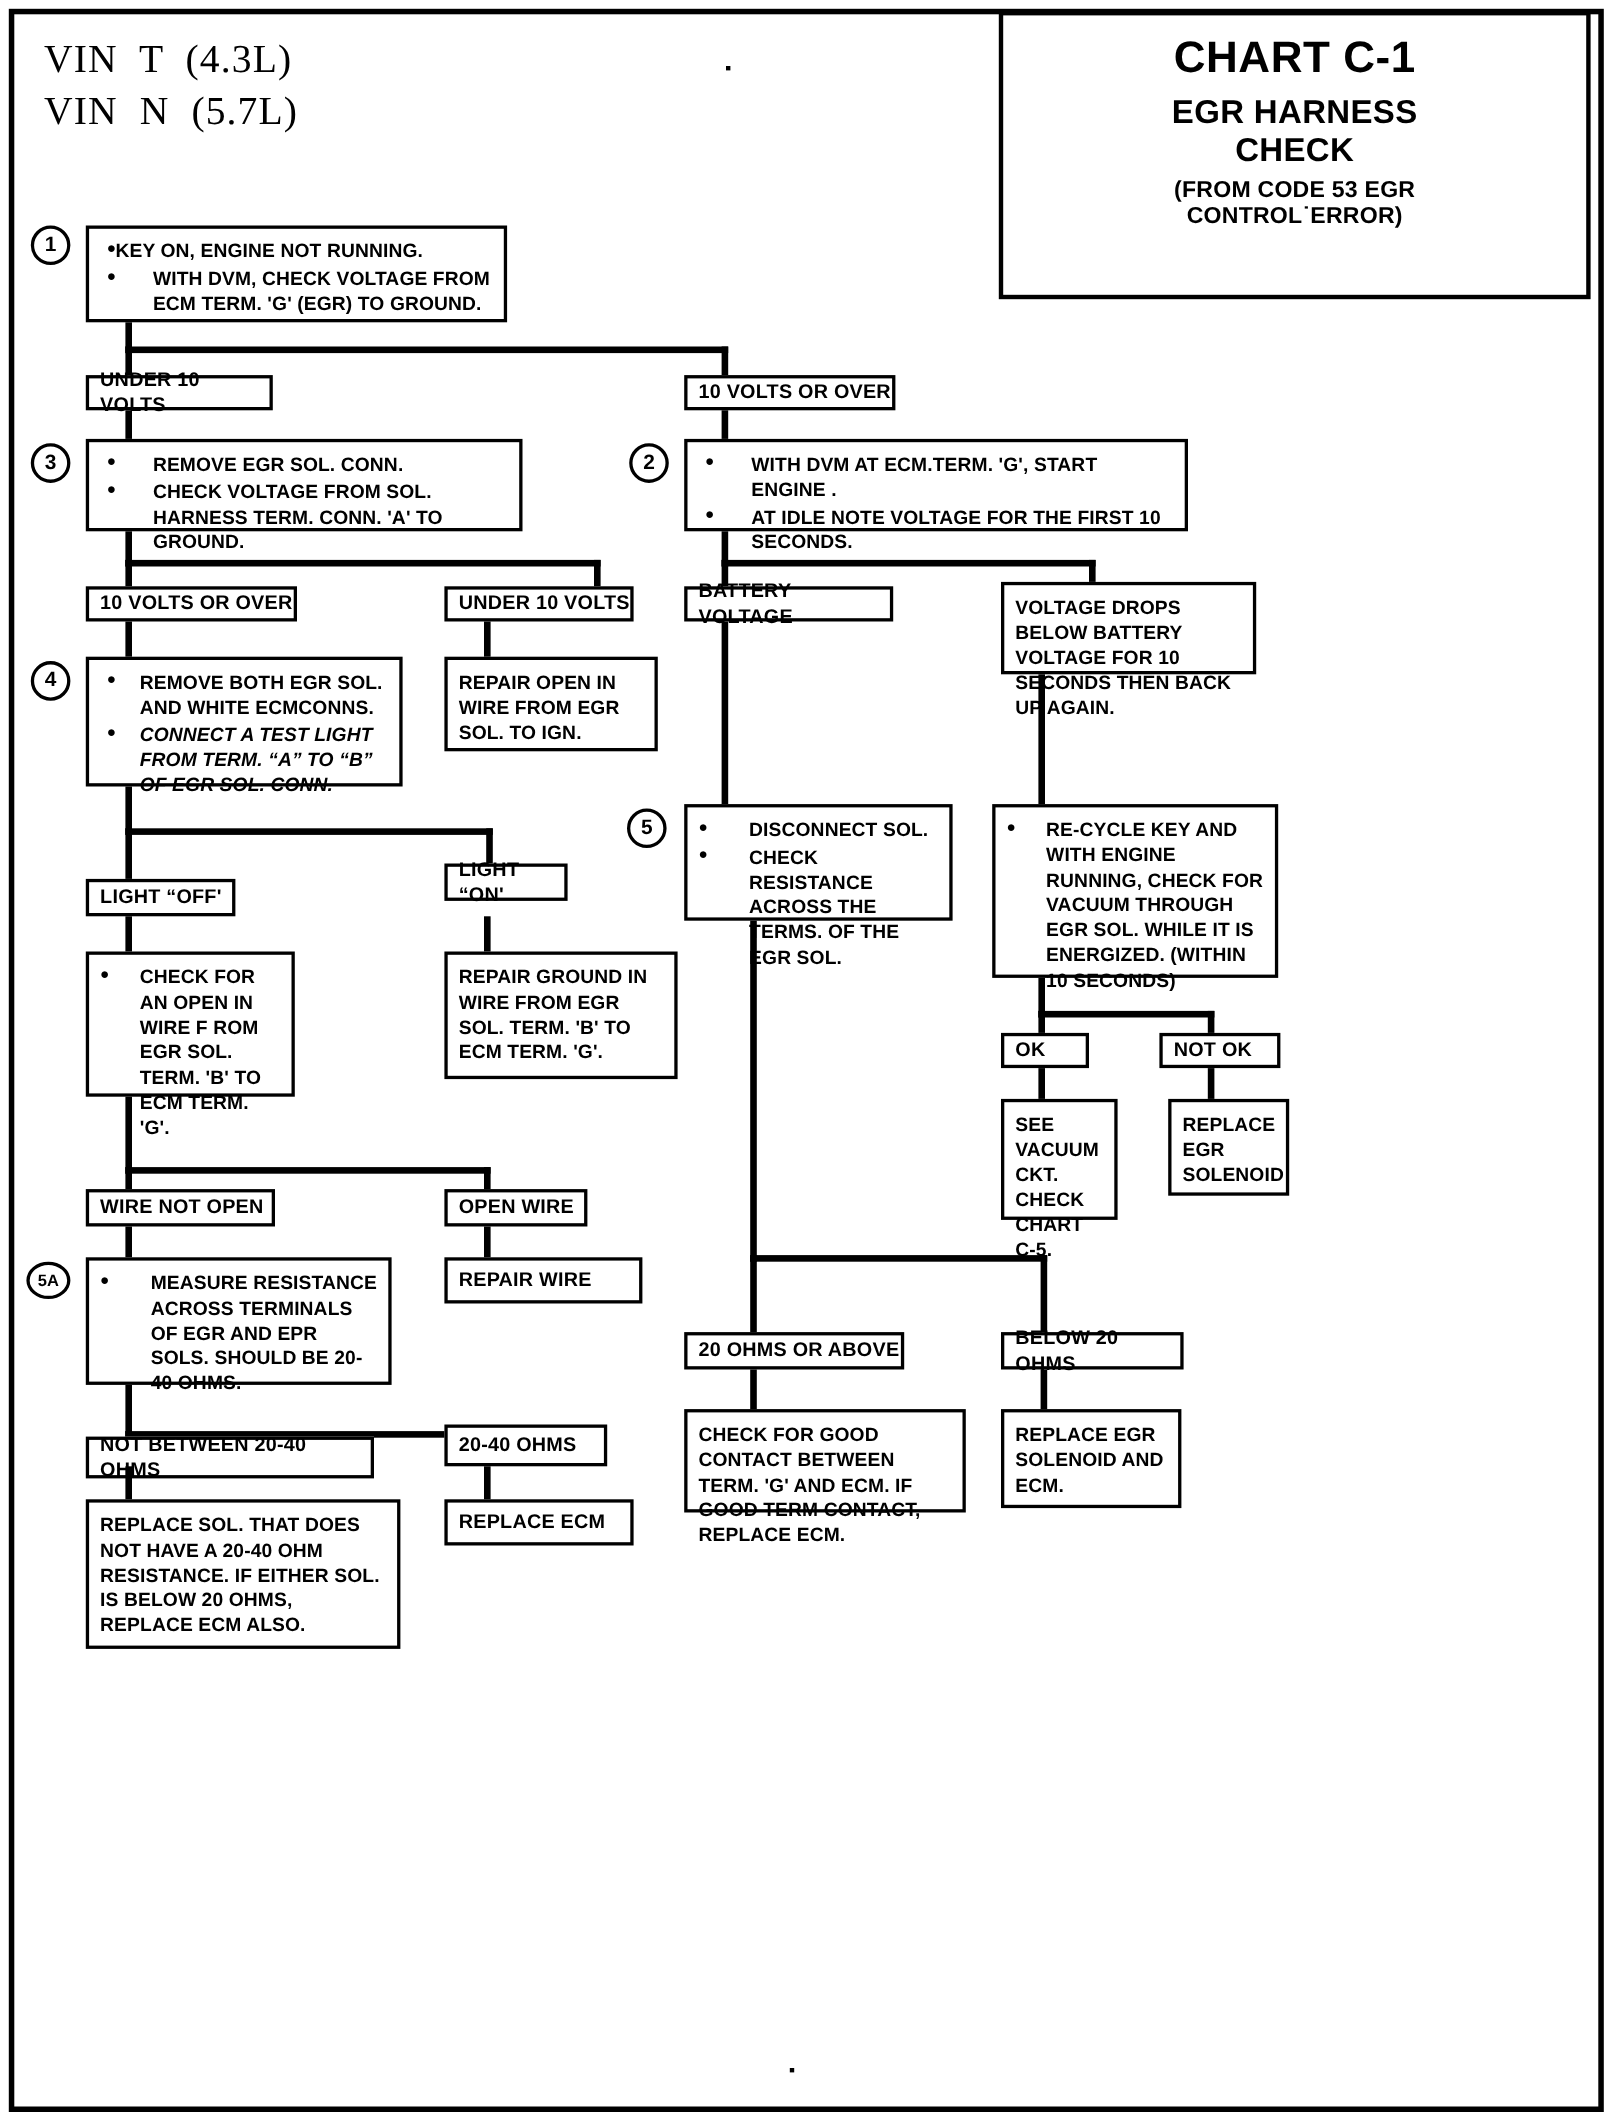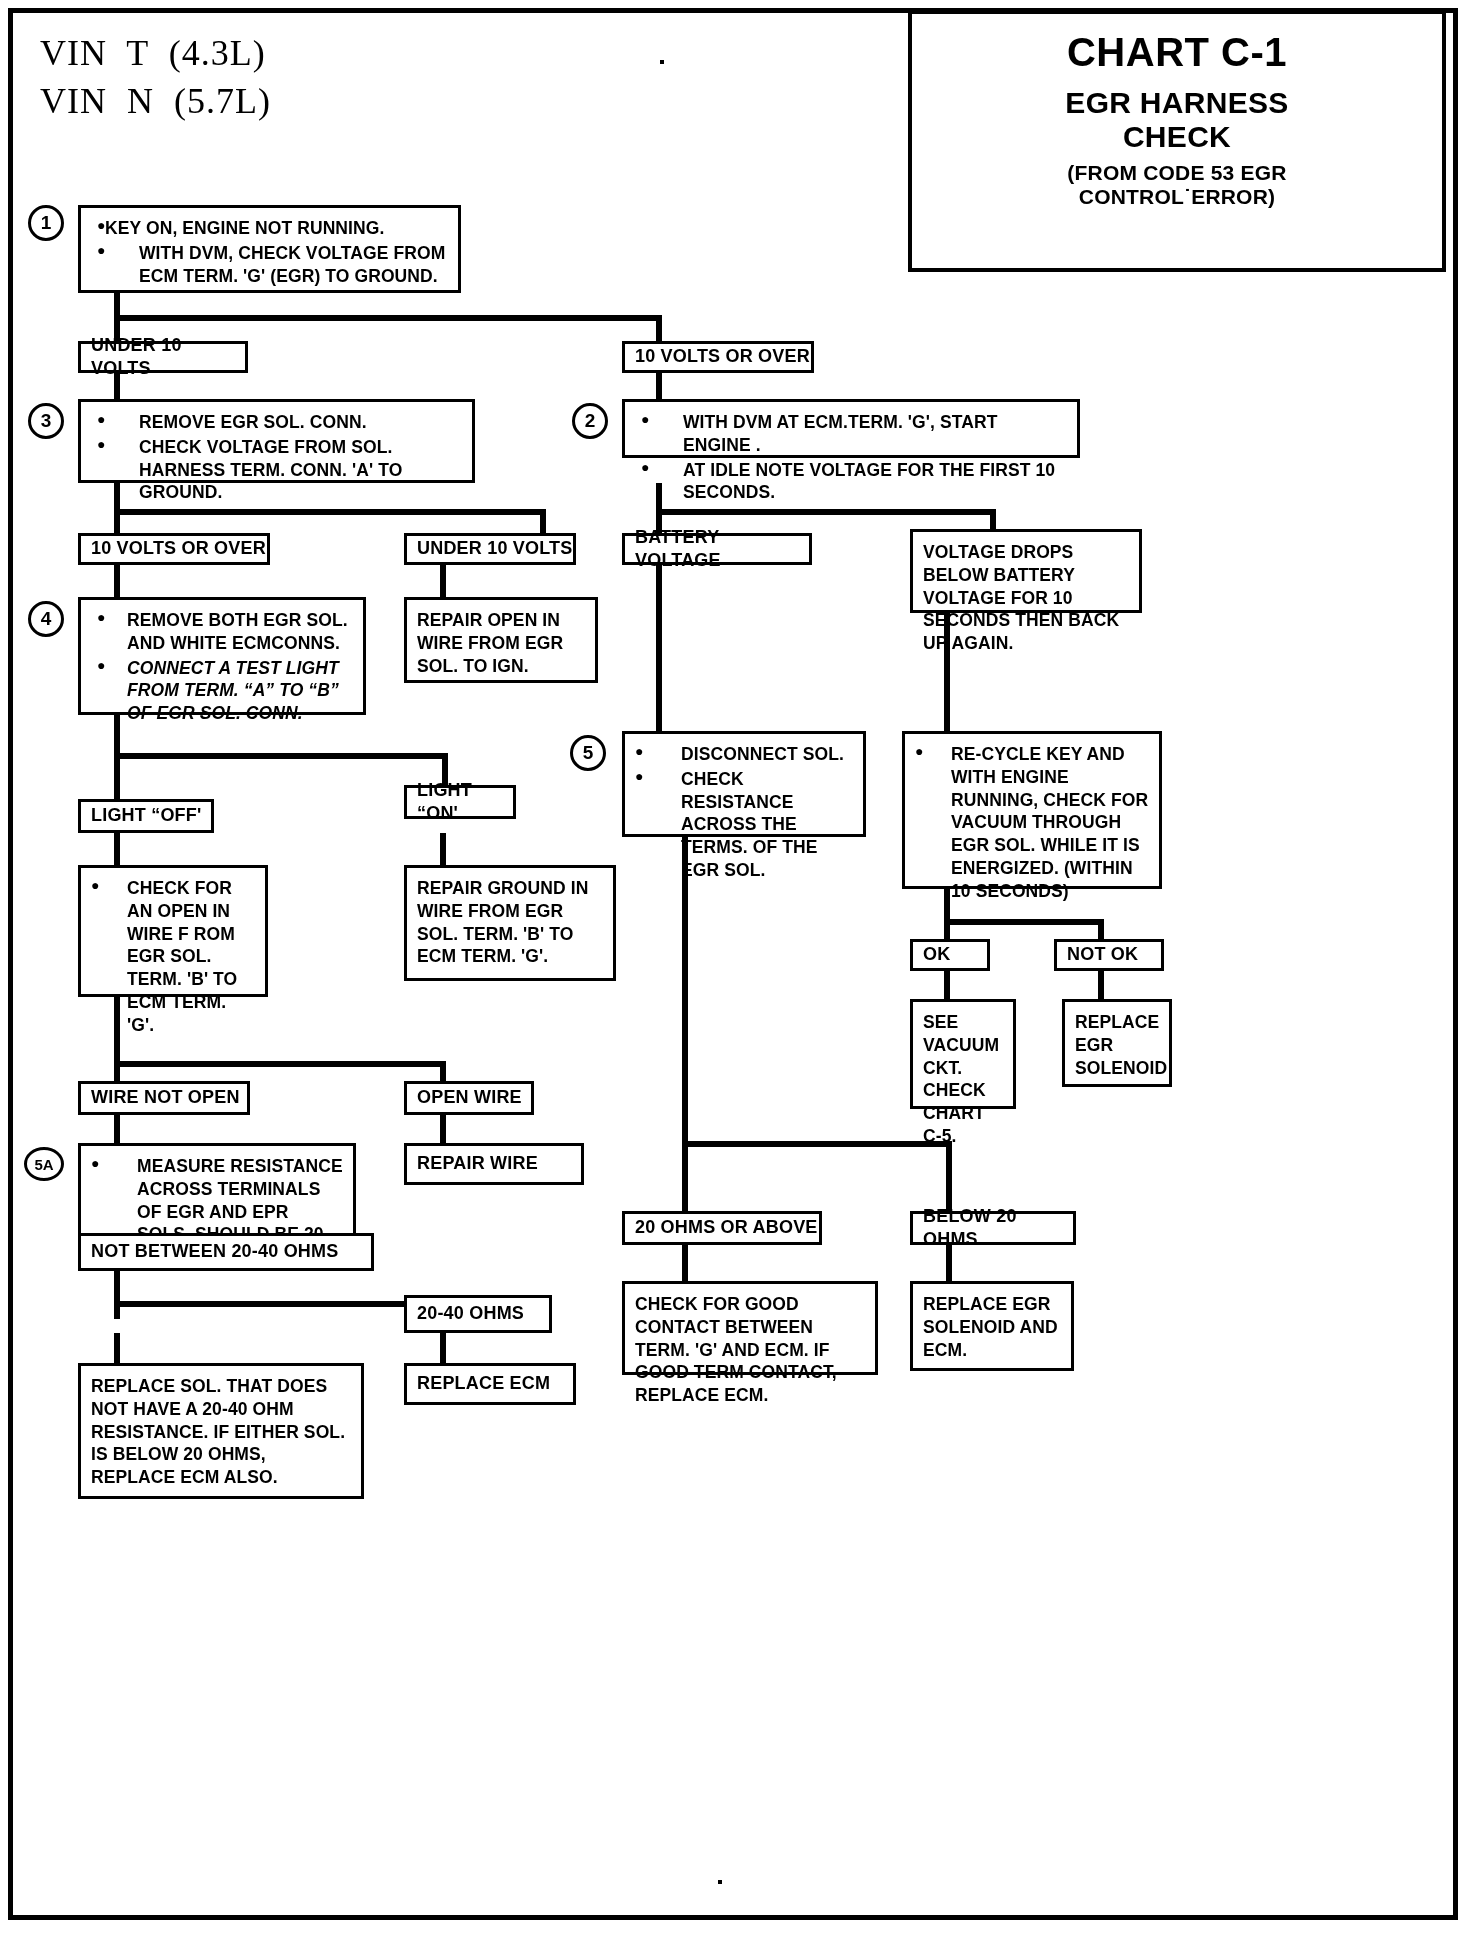--- a/index.html
+++ b/index.html
@@ -191,21 +191,21 @@
 
   <div class="step-num" style="left:28px; top:403px;">3</div>
   <div class="node text-box" style="left:78px; top:399px; width:397px; height:84px;">
     <ul class="bullets">
       <li>REMOVE EGR SOL. CONN.</li>
       <li>CHECK VOLTAGE FROM SOL. HARNESS TERM. CONN. 'A' TO GROUND.</li>
     </ul>
   </div>
 
   <div class="step-num" style="left:572px; top:403px;">2</div>
-  <div class="node text-box" style="left:622px; top:399px; width:458px; height:59px;">
+  <div class="node text-box" style="left:622px; top:399px; width:458px; height:84px;">
     <ul class="bullets">
       <li>WITH DVM AT ECM.TERM. 'G', START ENGINE .</li>
       <li>AT IDLE NOTE VOLTAGE FOR THE FIRST 10 SECONDS.</li>
     </ul>
   </div>
 
   <div class="vline" style="left:114px; top:483px; height:32px;"></div>
   <div class="hline" style="left:114px; top:509px; width:432px;"></div>
   <div class="vline" style="left:114px; top:509px; height:26px;"></div>
   <div class="vline" style="left:540px; top:509px; height:26px;"></div>
@@ -314,21 +314,21 @@
   <div class="vline" style="left:946px; top:1245px; height:38px;"></div>
 
   <div class="node text-box" style="left:622px; top:1281px; width:256px; height:94px;">CHECK FOR GOOD CONTACT BETWEEN TERM. 'G' AND ECM. IF GOOD TERM CONTACT, REPLACE ECM.</div>
   <div class="node text-box" style="left:910px; top:1281px; width:164px; height:90px;">REPLACE EGR SOLENOID AND ECM.</div>
 
   <div class="vline" style="left:114px; top:1259px; height:48px;"></div>
   <div class="hline" style="left:114px; top:1301px; width:332px;"></div>
   <div class="vline" style="left:114px; top:1301px; height:18px;"></div>
   <div class="vline" style="left:440px; top:1301px; height:18px;"></div>
 
-  <div class="node label-box" style="left:78px; top:1233px; width:296px; height:38px;">NOT BETWEEN 20-40 OHMS</div>
+  <div class="node label-box" style="left:78px; top:1306px; width:262px; height:38px;">NOT BETWEEN 20-40 OHMS</div>
   <div class="node label-box" style="left:404px; top:1295px; width:148px; height:38px;">20-40 OHMS</div>
 
   <div class="vline" style="left:114px; top:1333px; height:32px;"></div>
   <div class="vline" style="left:440px; top:1333px; height:32px;"></div>
 
   <div class="node text-box" style="left:78px; top:1363px; width:286px; height:136px;">REPLACE SOL. THAT DOES NOT HAVE A 20-40 OHM RESISTANCE. IF EITHER SOL. IS BELOW 20 OHMS, REPLACE ECM ALSO.</div>
   <div class="node label-box" style="left:404px; top:1363px; width:172px; height:42px;">REPLACE ECM</div>
 
   <div class="dot-artifact" style="left:718px; top:1880px;"></div>
   <div class="dot-artifact" style="left:660px; top:60px;"></div>

